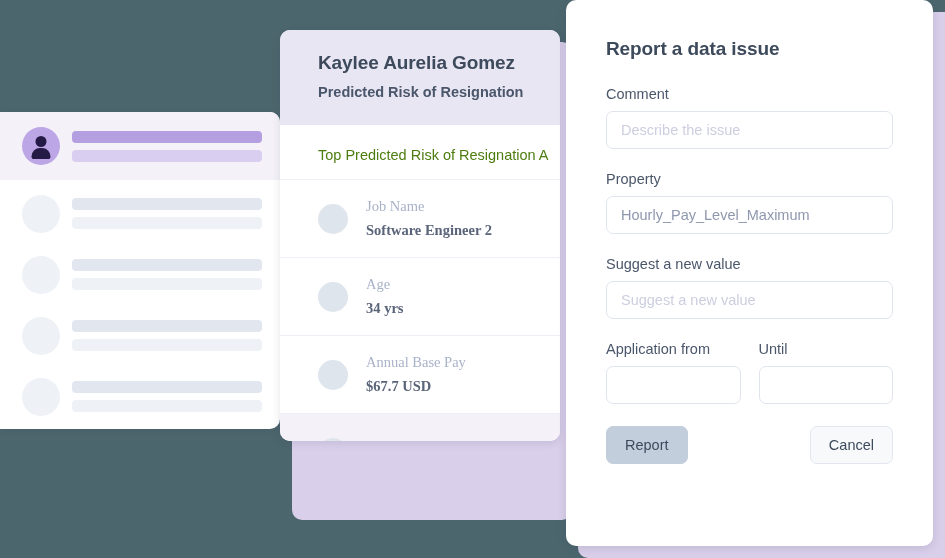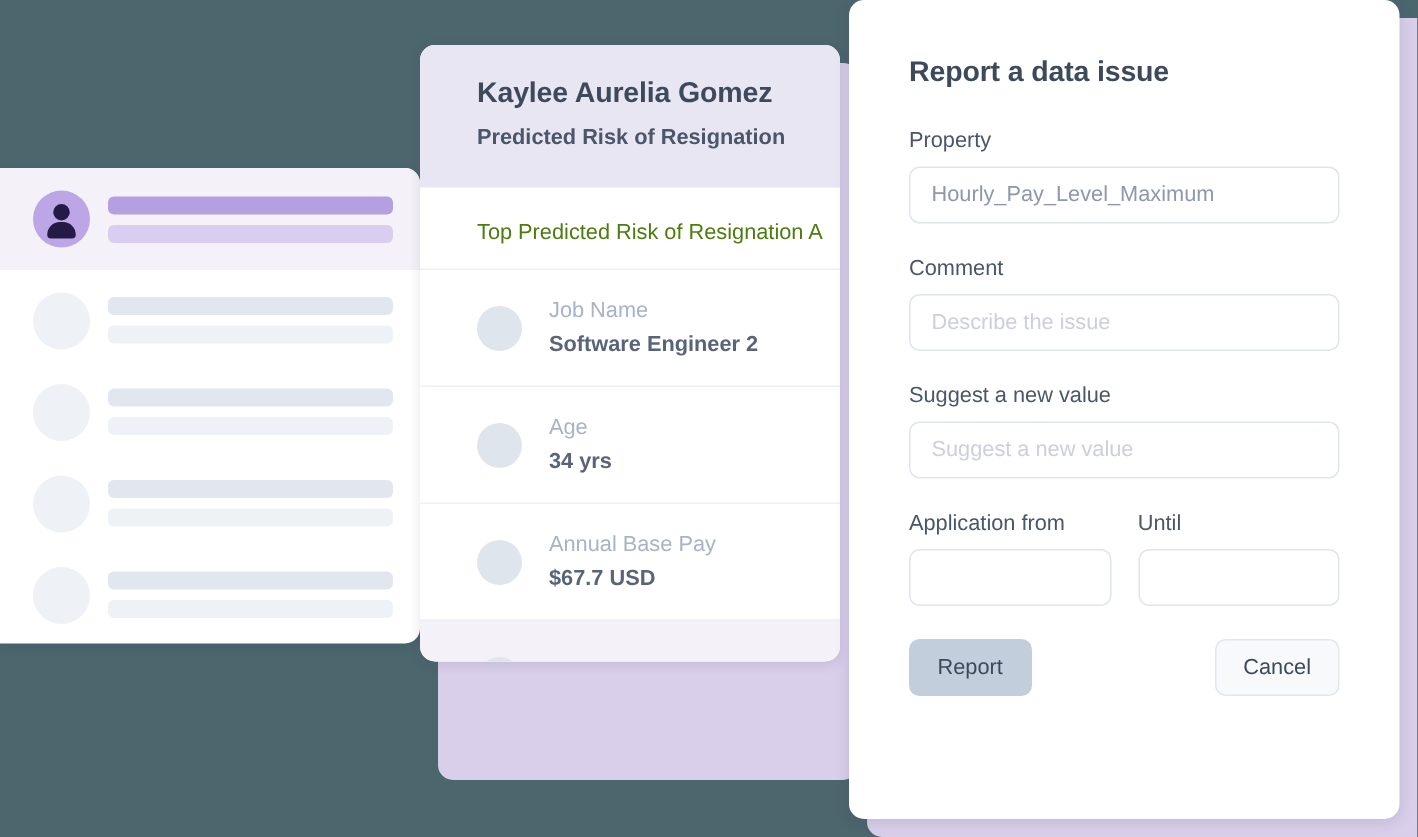--- a/index.html
+++ b/index.html
@@ -141,20 +141,21 @@
     padding: 22px 0 16px 38px;
     white-space: nowrap;
   }
   .detail-row {
     display: flex;
     align-items: center;
     padding: 14px 0 14px 38px;
     border-top: 1px solid #eef0f5;
     box-sizing: border-box;
     height: 78px;
+    font-family: Liberation Serif, serif;
   }
   .detail-row.highlight { background: #f4f2f8; }
   .detail-circle {
     width: 30px;
     height: 30px;
     border-radius: 50%;
     background: #dfe5ec;
     flex: 0 0 30px;
     margin-right: 18px;
   }
@@ -315,27 +316,27 @@
         <div class="detail-key">Has Report</div>
       </div>
     </div>
   </div>
 
   <div class="plate" id="dlg-plate"></div>
   <div id="dialog">
     <h1 id="dialog-title">Report a data issue</h1>
 
     <div class="field-group">
+      <div class="field-label">Comment</div>
+      <input class="text-input" type="text" placeholder="Describe the issue" style="">
+    </div>
+
+    <div class="field-group">
       <div class="field-label">Property</div>
       <input class="text-input" type="text" value="Hourly_Pay_Level_Maximum" style="">
-    </div>
-
-    <div class="field-group">
-      <div class="field-label">Comment</div>
-      <input class="text-input" type="text" placeholder="Describe the issue" style="">
     </div>
 
     <div class="field-group">
       <div class="field-label">Suggest a new value</div>
       <input class="text-input" type="text" placeholder="Suggest a new value" style="">
     </div>
 
     <div class="date-row">
       <div class="date-col">
         <div class="field-label">Application from</div>

